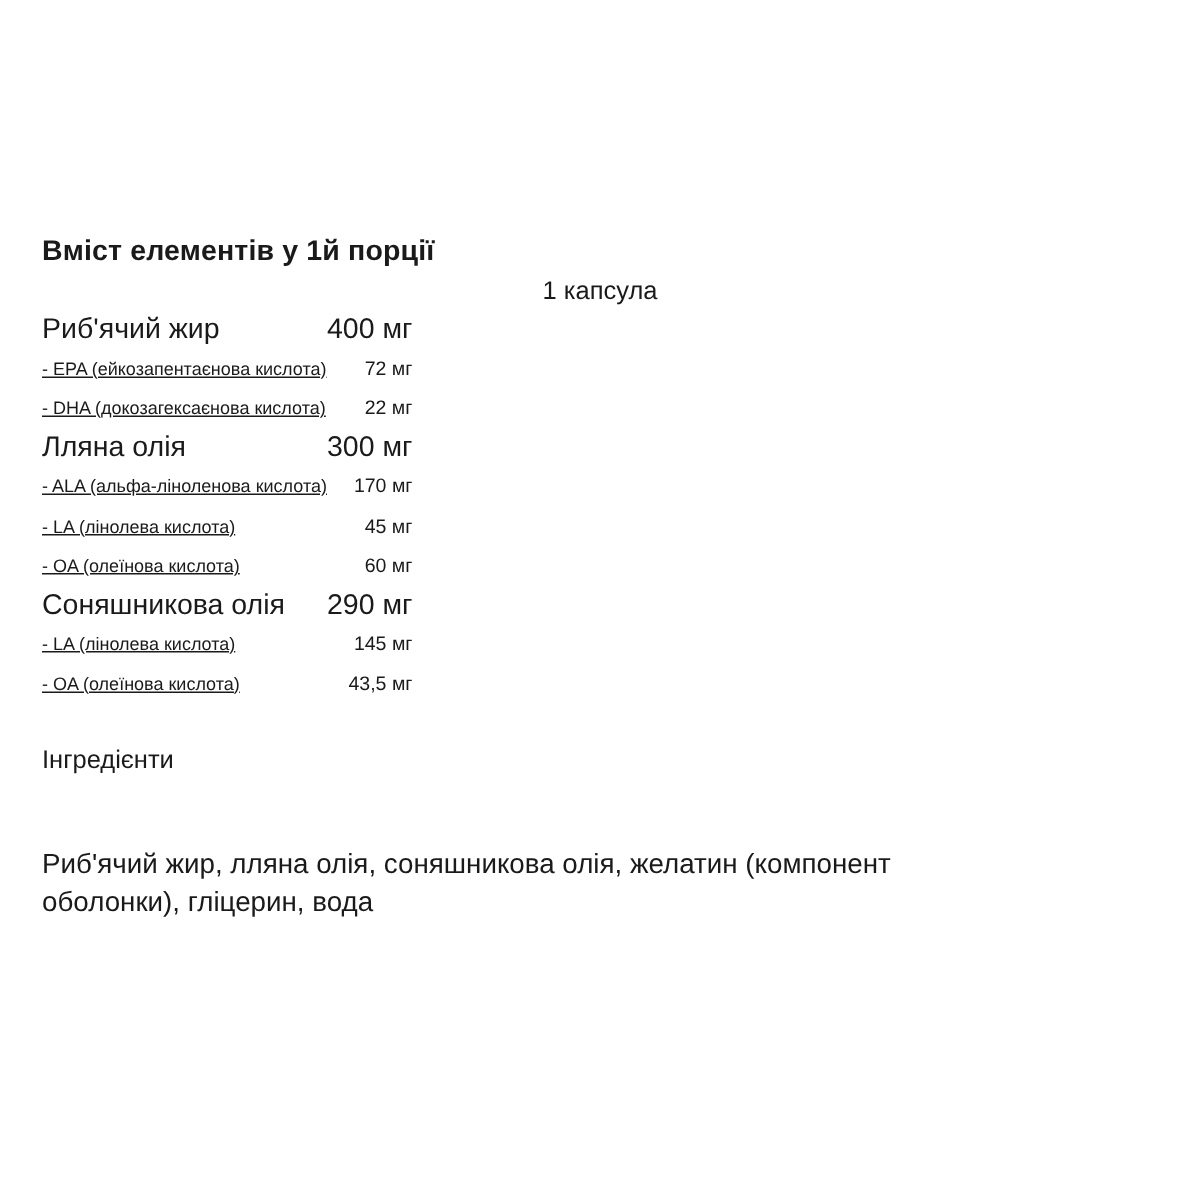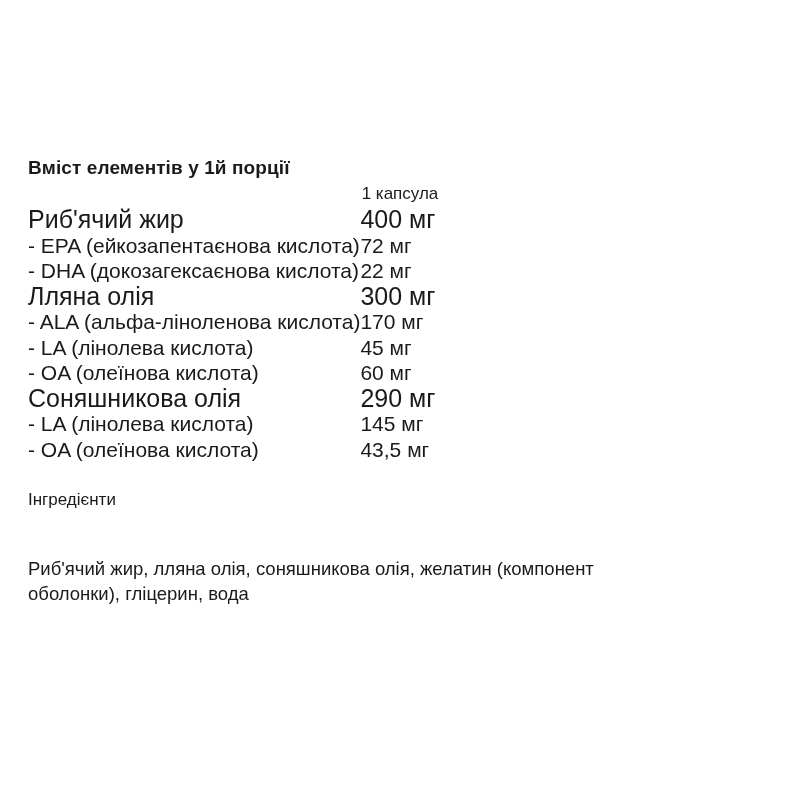--- a/index.html
+++ b/index.html
@@ -34,35 +34,37 @@
     text-align: center;
   }
   table.nutrients {
     border-collapse: collapse;
     border-spacing: 0;
     margin: 0;
     padding: 0;
   }
   table.nutrients td {
     padding: 0;
-    font-size: 25px;
+    font-size: 19px;
     line-height: 25.5px;
     white-space: nowrap;
     vertical-align: baseline;
   }
   td.n-name {
     padding-right: 10px;
   }
   td.n-value {
+    text-align: right;
   }
   tr.indent td.n-name {
-    font-size: 21px;
+    font-size: 12px;
+    text-decoration: underline;
   }
   tr.indent td.n-value {
-    font-size: 21px;
+    font-size: 13px;
   }
 
   .ingredients-block {
     margin-top: 26px;
   }
   .ingredients-heading {
     font-size: 17px;
     line-height: 24px;
     margin-bottom: 16px;
   }

